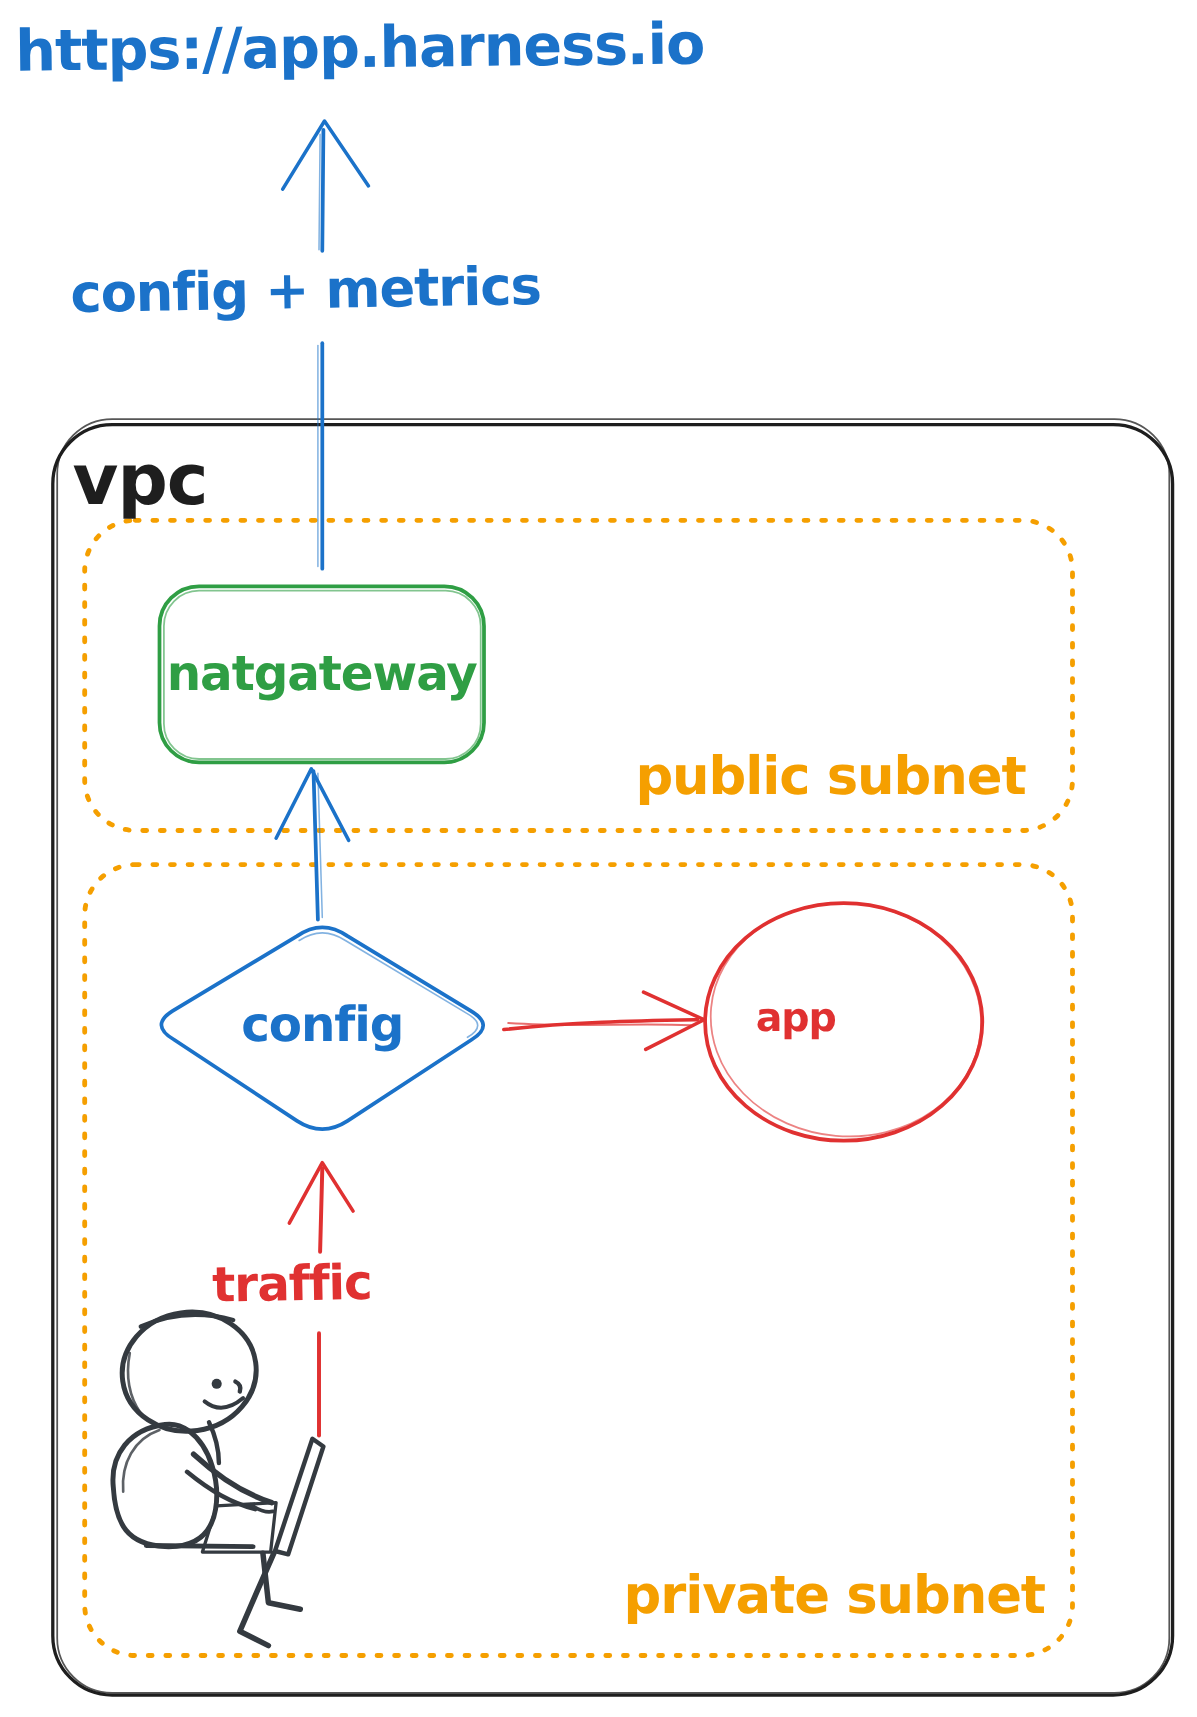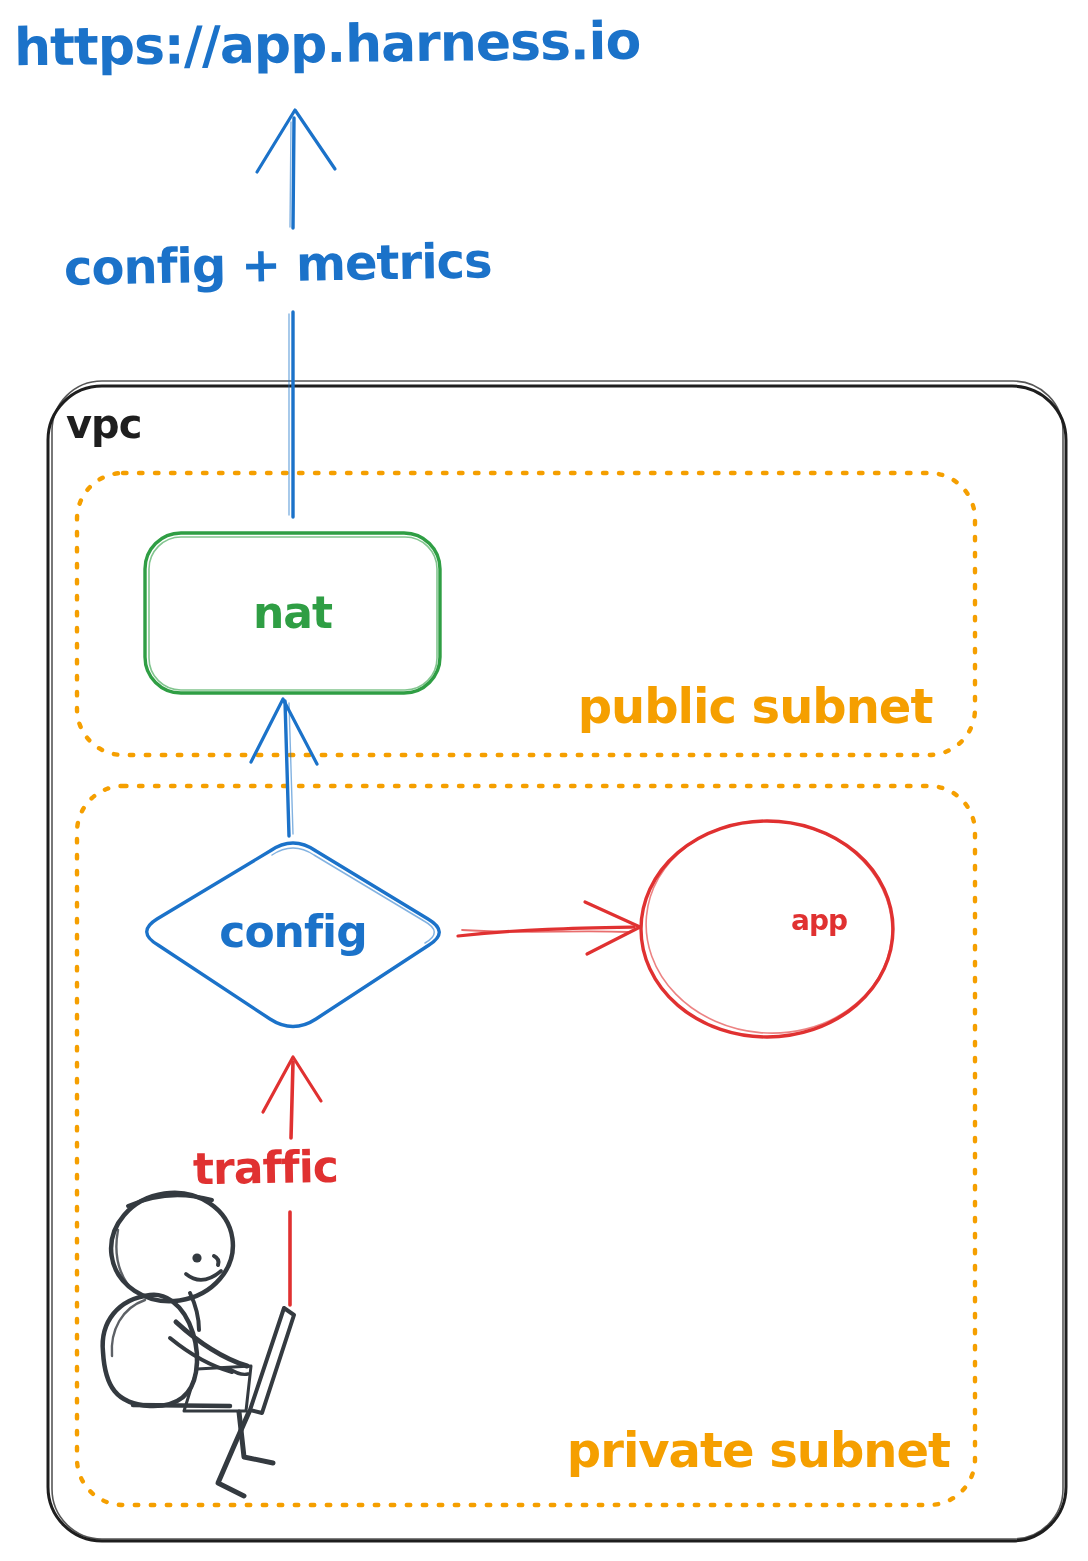--- a/index.html
+++ b/index.html
@@ -28,29 +28,29 @@
     line-height:1.1;
   }
   .blue{color:var(--link-blue);}
   .green{color:var(--nat-green);}
   .orange{color:var(--subnet-orange);}
   .red{color:var(--traffic-red);}
   .ink{color:var(--vpc-ink);}
 
   .url-lbl{left:14px;top:16px;font-size:52px;transform:rotate(-0.6deg);}
   .cfg-lbl{left:64px;top:238px;font-size:48px;transform:rotate(-1deg);}
-  .vpc-lbl{left:66px;top:402px;font-size:40px;}
+  .vpc-lbl{left:66px;top:402px;font-size:64px;}
   .nat-lbl{
     left:145px;top:533px;width:295px;height:160px;
     display:flex;align-items:center;justify-content:center;
     text-align:center;font-size:44px;font-weight:700;line-height:1.45;
   }
   .pub-lbl{left:560px;top:680px;width:390px;text-align:center;font-size:48px;}
   .proxy-lbl{left:173px;top:908px;width:240px;text-align:center;font-size:44px;}
-  .app-lbl{left:687px;top:906px;width:160px;text-align:right;font-size:28px;}
+  .app-lbl{left:687px;top:906px;width:160px;text-align:left;font-size:36px;}
   .traffic-lbl{left:193px;top:1144px;font-size:44px;transform:rotate(-1deg);}
   .priv-lbl{left:545px;top:1424px;width:405px;text-align:right;font-size:48px;}
 
   
   .s-blue{stroke:var(--link-blue);fill:none;stroke-linecap:round;stroke-linejoin:round;}
   .s-green{stroke:var(--nat-green);fill:none;stroke-linecap:round;stroke-linejoin:round;}
   .s-orange{stroke:var(--subnet-orange);fill:none;stroke-linecap:round;}
   .s-red{stroke:var(--traffic-red);fill:none;stroke-linecap:round;stroke-linejoin:round;}
   .s-ink{stroke:var(--vpc-ink);fill:none;stroke-linecap:round;stroke-linejoin:round;}
   .s-person{stroke:var(--person-ink);fill:none;stroke-linecap:round;stroke-linejoin:round;}
@@ -156,19 +156,20 @@
         <path d="M249 1412 L 234 1446 L 218 1483 L 244 1496" class="s-person" stroke-width="5"></path>
       </g>
     </g>
   </svg>
 
   <div class="lbl blue url-lbl">https://app.harness.io</div>
   <div class="lbl blue cfg-lbl">config + metrics</div>
   <div class="lbl ink vpc-lbl">vpc</div>
   <div class="lbl green nat-lbl">
     <span>nat</span>
+    <span>gateway</span>
   </div>
   <div class="lbl orange pub-lbl">public subnet</div>
   <div class="lbl blue proxy-lbl">config</div>
   <div class="lbl red app-lbl">app</div>
   <div class="lbl red traffic-lbl">traffic</div>
   <div class="lbl orange priv-lbl">private subnet</div>
 </div>
 
 </body></html>

